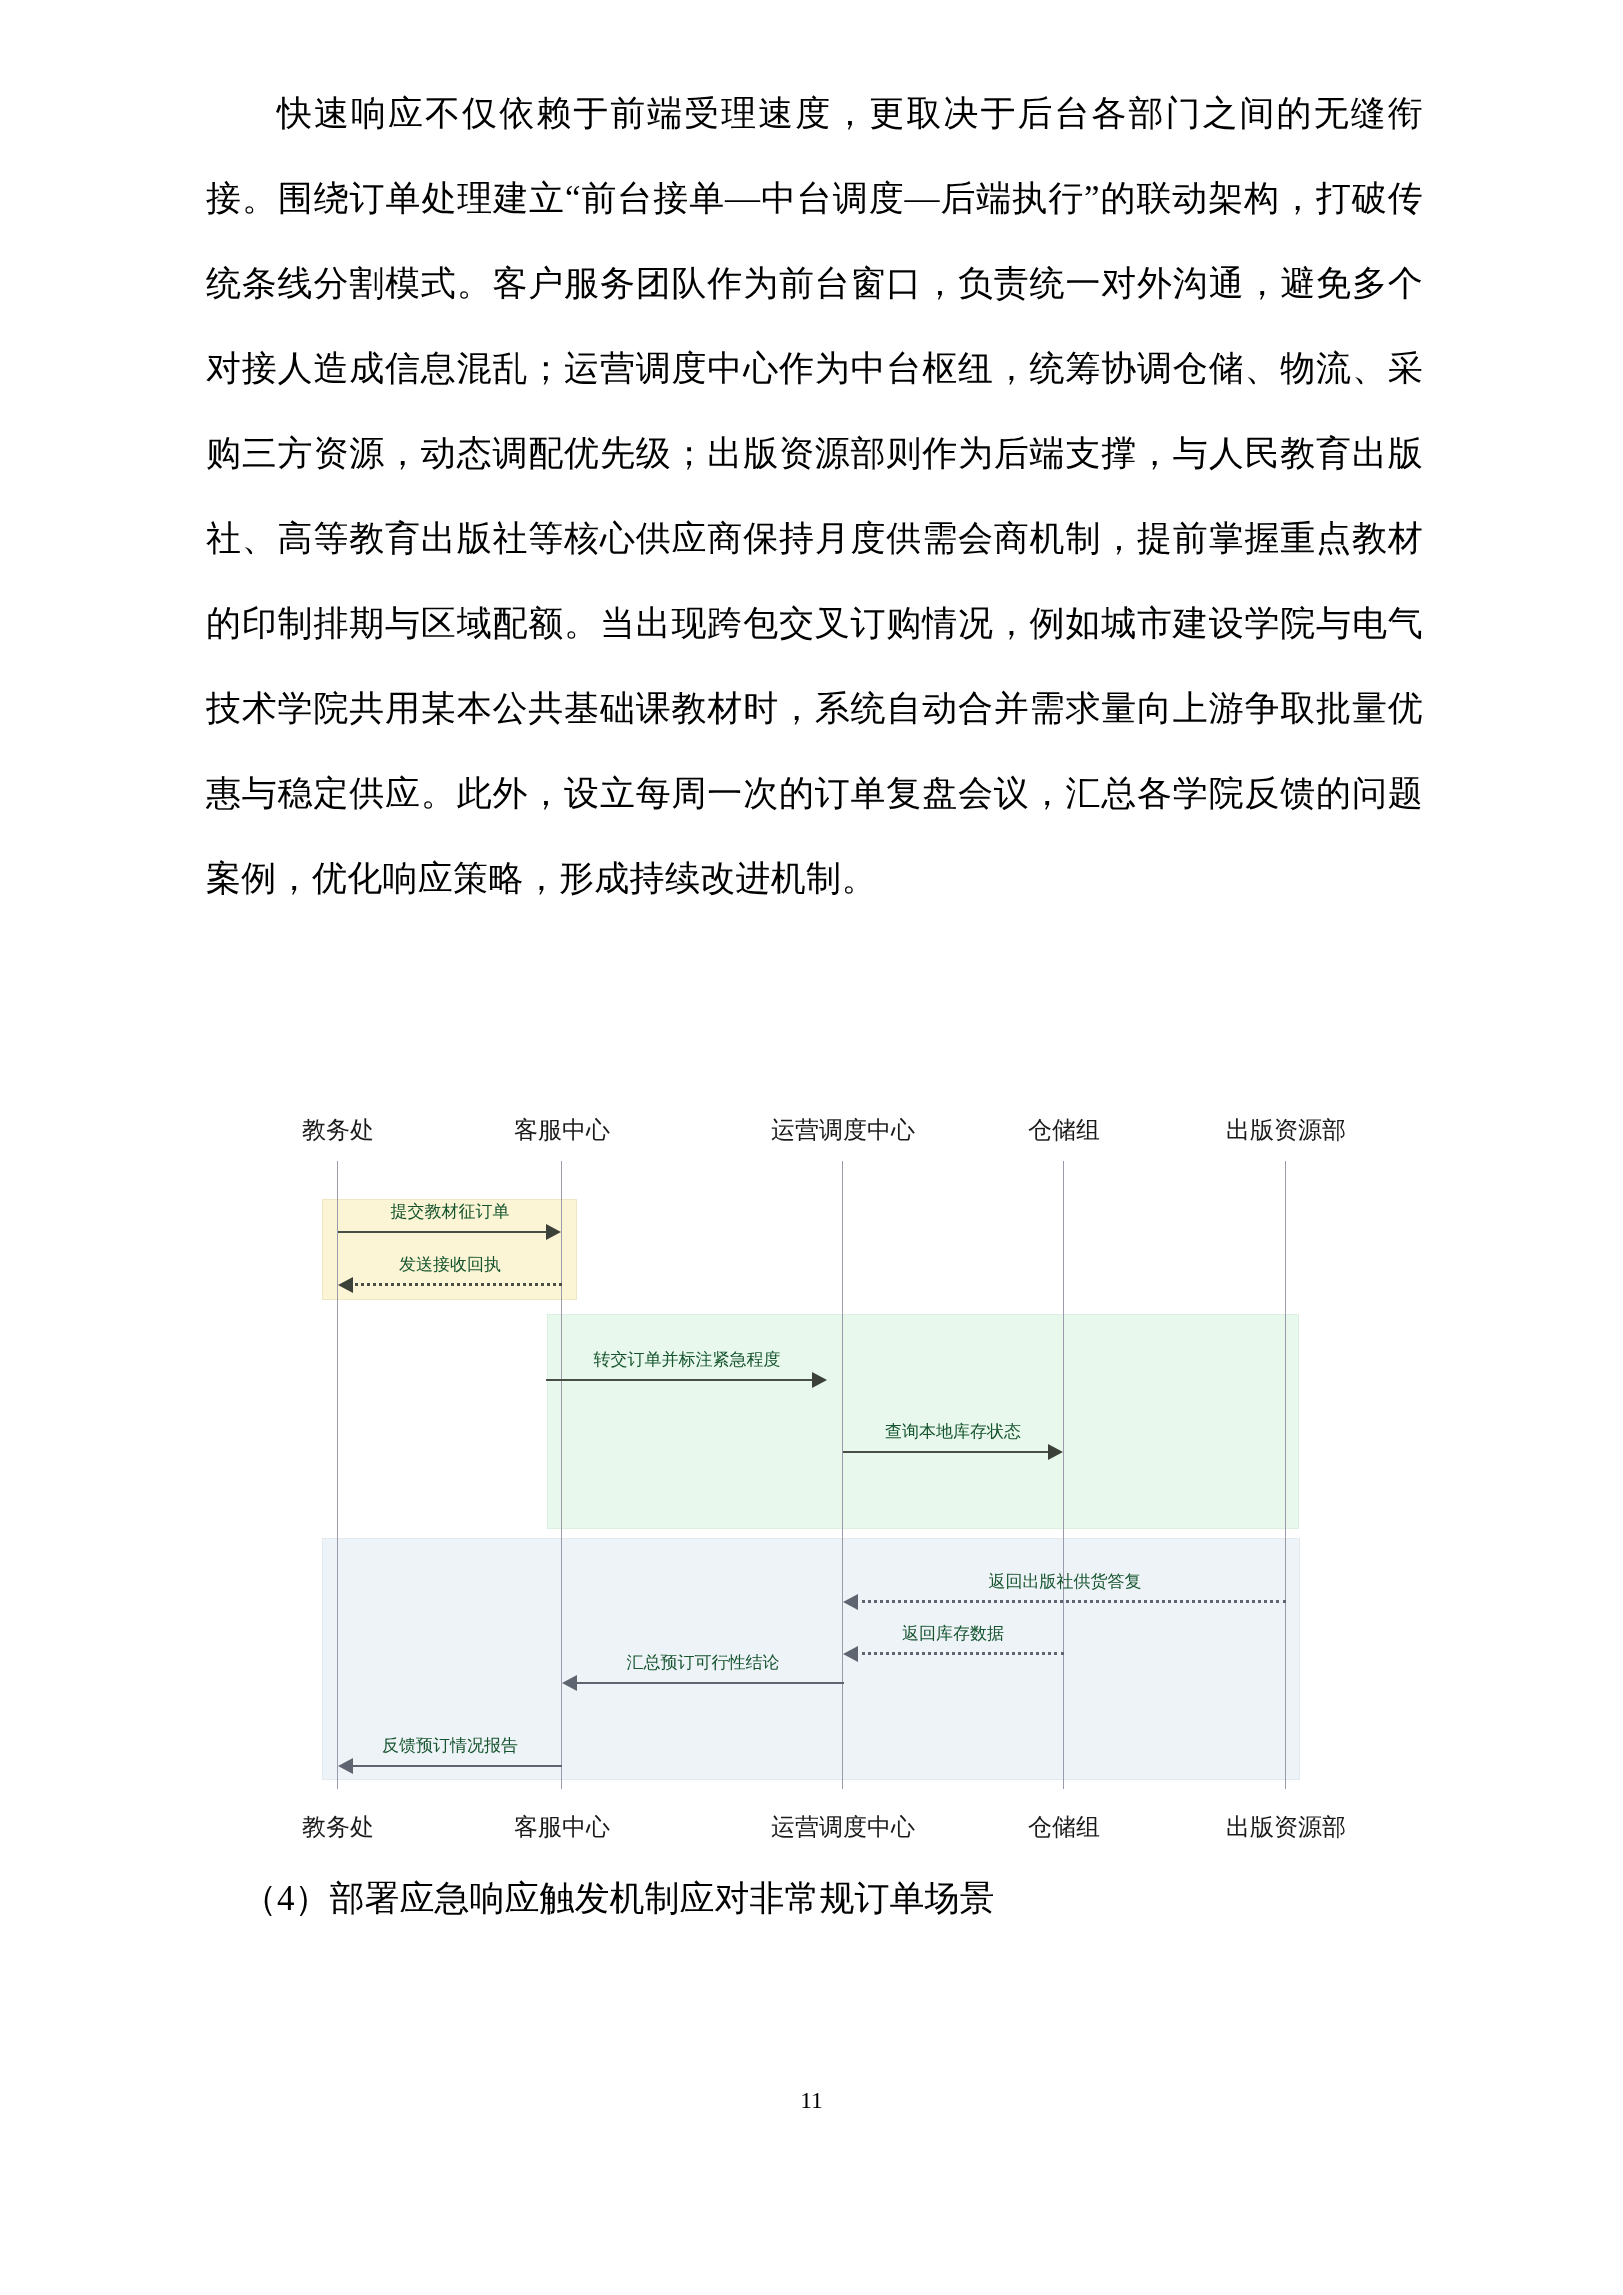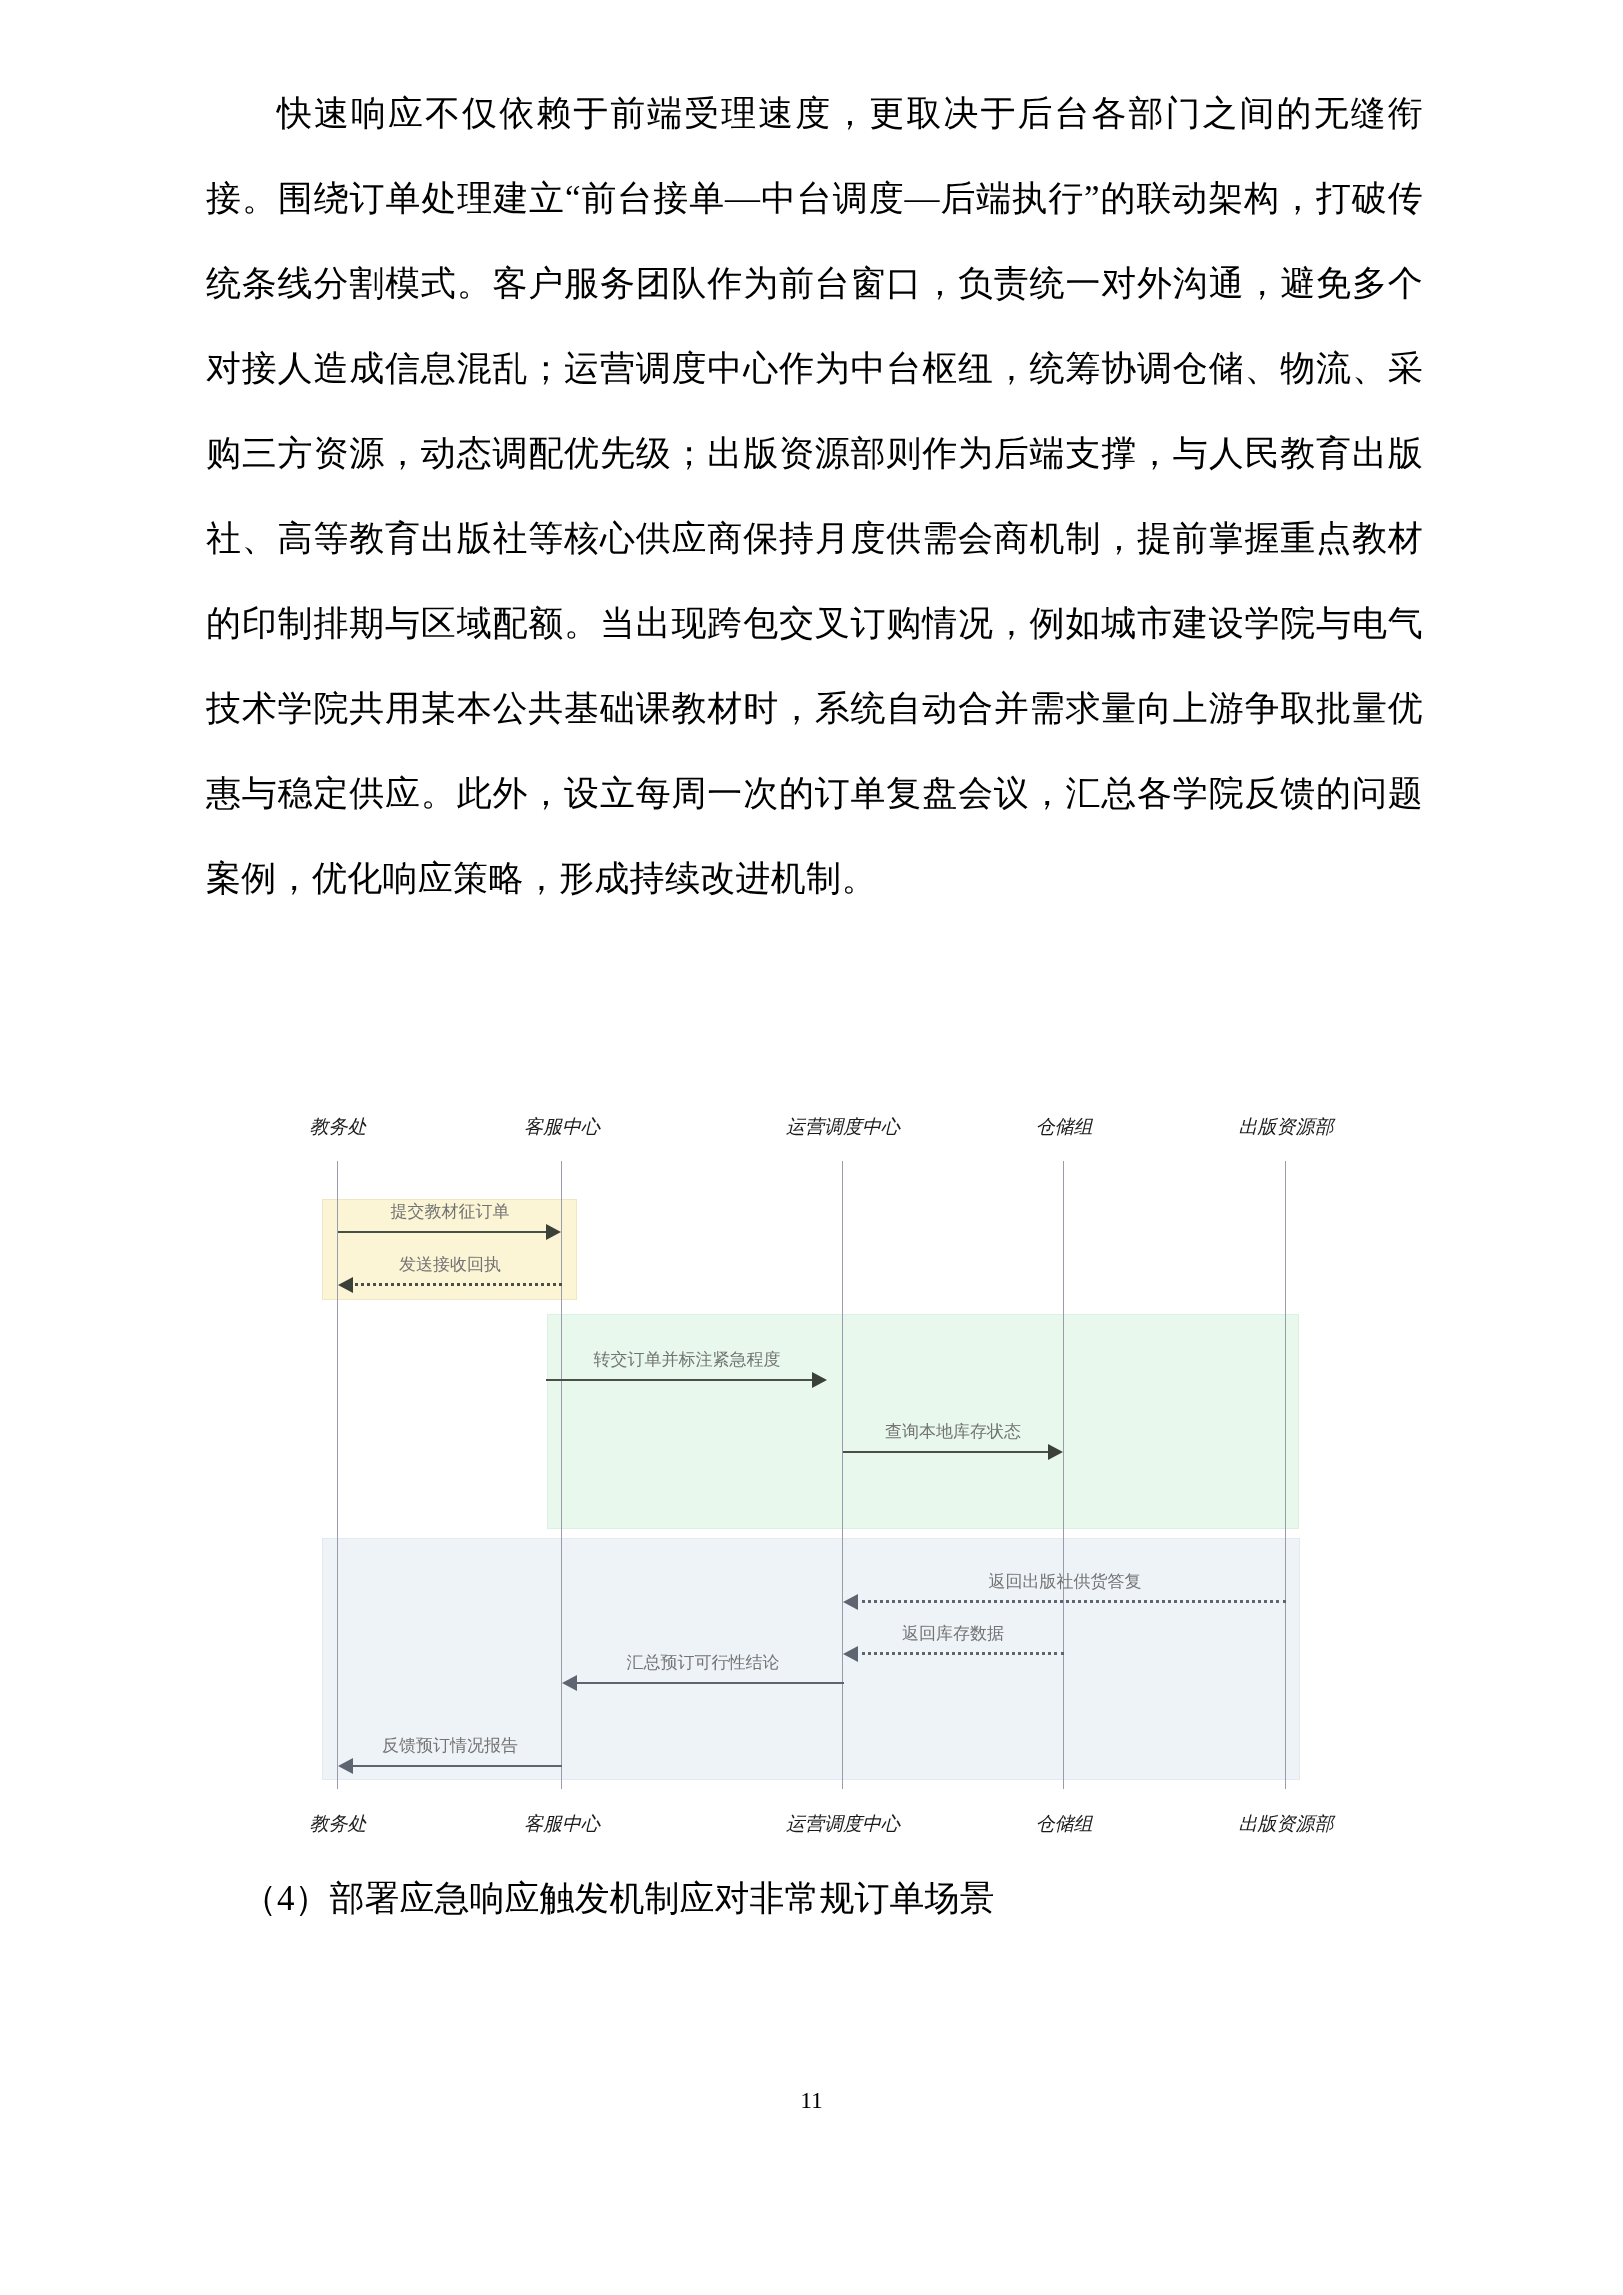--- a/index.html
+++ b/index.html
@@ -49,25 +49,24 @@
   }
   .sd-inner {
     position: absolute;
     left: 0; top: 0;
     width: 1126px;
     height: 739px;
   }
   .lifeline-label {
     position: absolute;
     font-family: "Liberation Sans", sans-serif;
-    font-size: 19px;
+    font-size: 24px;
     color: #1a1a1a;
     white-space: nowrap;
     transform: translateX(-50%);
-    font-style: italic;
   }
   .lifeline-label.top { top: 7.9px; }
   .lifeline-label.bottom { top: 705px; }
 
   .lifeline {
     position: absolute;
     top: 55px;
     width: 1.3px;
     height: 628px;
     background: #9a9aab;
@@ -92,21 +91,21 @@
 
   .msg {
     position: absolute;
     height: 39px;
   }
   .msg-label {
     position: absolute;
     bottom: 10.5px;
     font-family: "Liberation Sans", sans-serif;
     font-size: 17px;
-    color: #737373;
+    color: #14532d;
     white-space: nowrap;
     transform: translateX(-50%);
   }
   .msg-line {
     position: absolute;
     bottom: 0;
     height: 0;
     border-top: 2.6px solid #4a4f46;
   }
   .msg-line.dotted {

